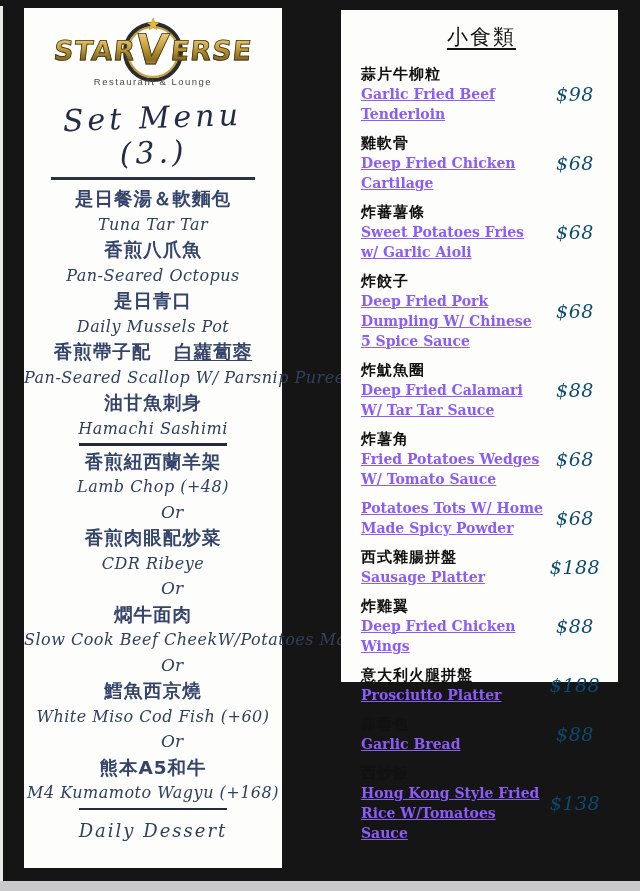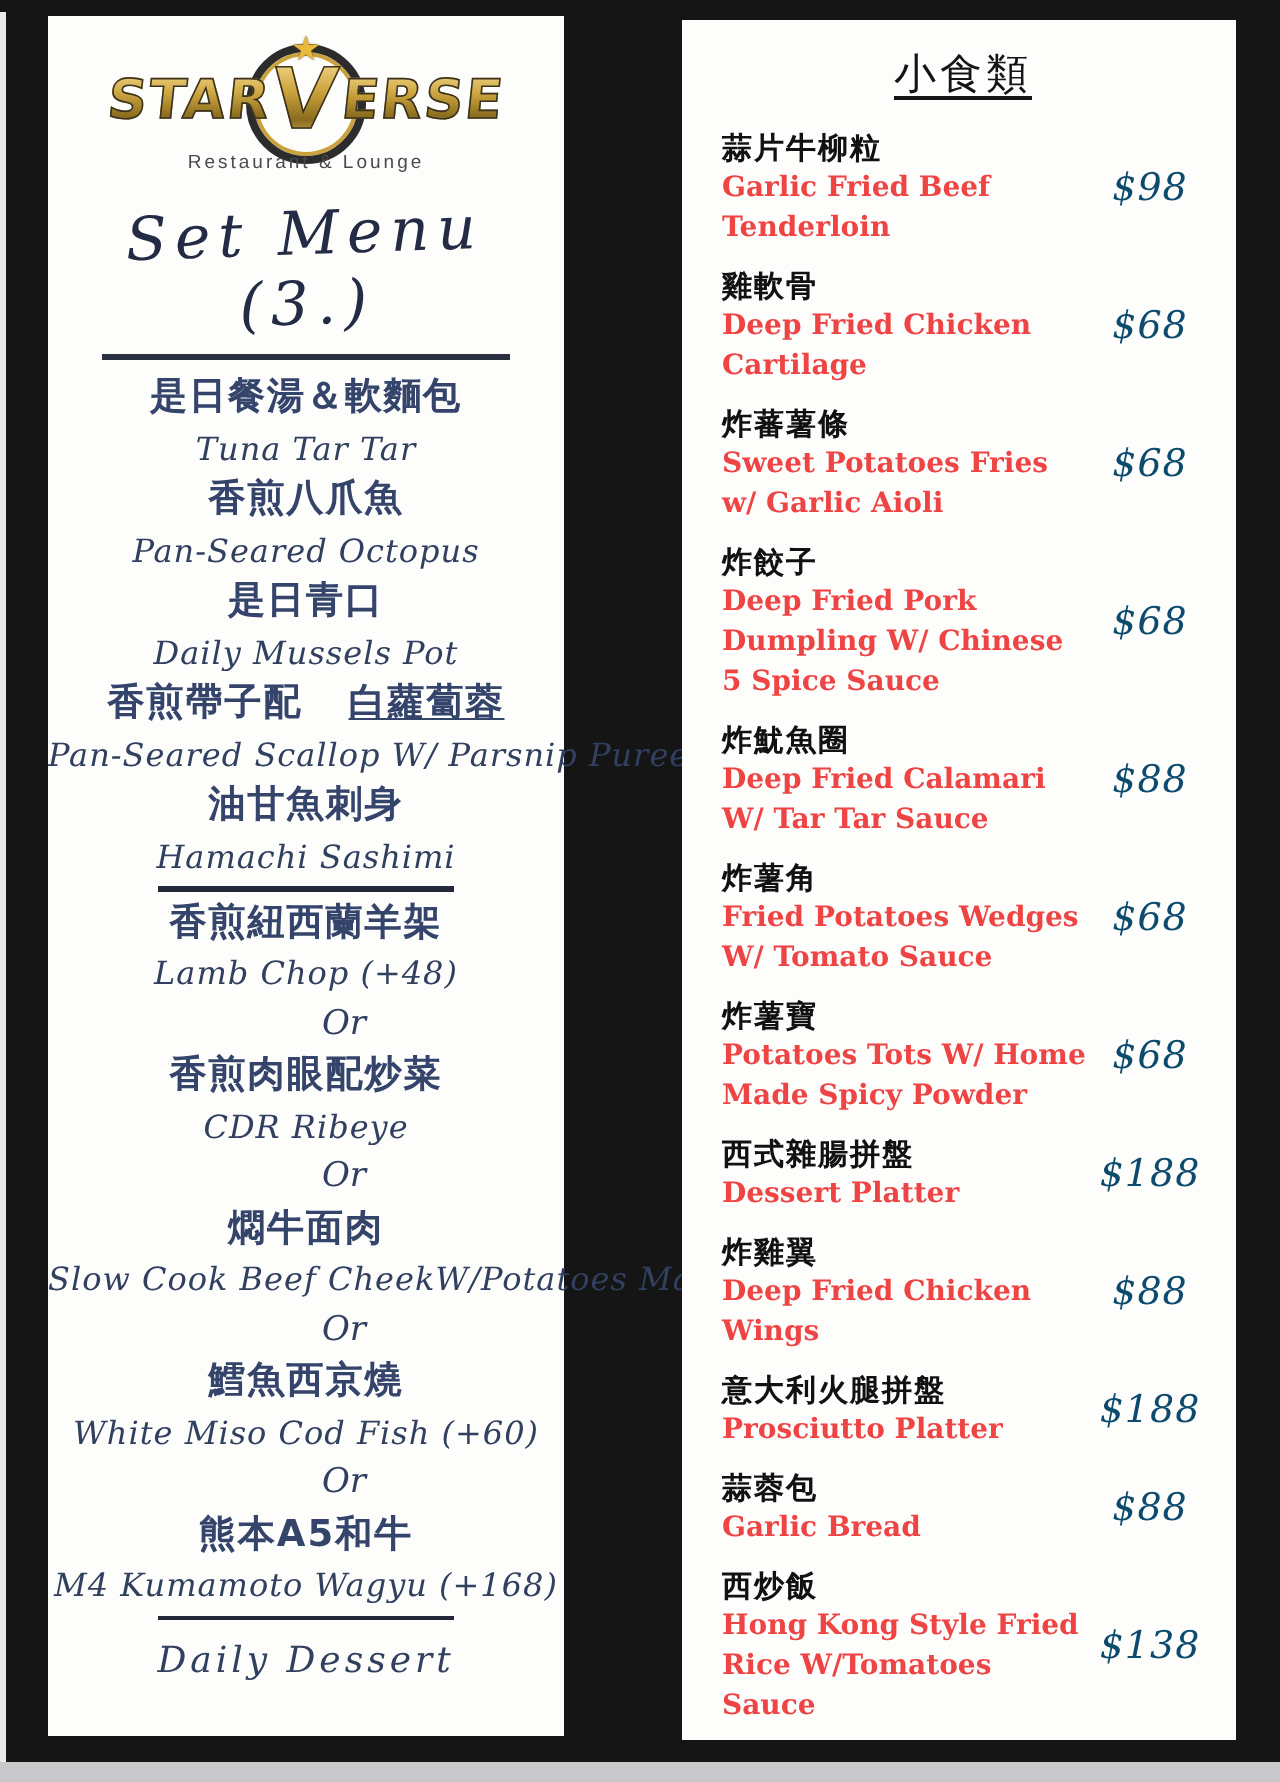--- a/index.html
+++ b/index.html
@@ -7,21 +7,21 @@
     width:640px;height:891px;position:relative;overflow:hidden;
     background:#151515;
     font-family:"Liberation Sans",sans-serif;
   }
   .edge-sliver{position:absolute;left:0;top:6px;width:3px;height:875px;background:#e9e9e6;}
   .bottom-strip{position:absolute;left:0;bottom:0;width:640px;height:10px;background:#c9c9cb;}
 
   
   .card{position:absolute;background:#fdfdfc;}
   .left-card{left:24px;top:8px;width:258px;height:860px;text-align:center;}
-  .right-card{left:341px;top:10px;width:277px;height:860px;}
+  .right-card{left:341px;top:10px;width:277px;height:672px;}
 
   
   .logo-wrap{position:relative;margin:10px auto 0;width:200px;height:64px;}
   .logo-star{position:absolute;left:50%;top:-4px;transform:translateX(-50%);
     font-size:17px;color:#e8b93c;text-shadow:0 0 1px #5a4a12;z-index:3;}
   .logo-row{position:absolute;left:0;right:0;top:12px;display:flex;align-items:center;justify-content:center;z-index:2;}
   .brand-seg{
     font-family:"DejaVu Sans",sans-serif;font-weight:700;font-size:27px;letter-spacing:1px;
     background:linear-gradient(180deg,#f3d98a 0%,#caA23c 40%,#8a6c1e 75%,#d8b25a 100%);
     -webkit-background-clip:text;background-clip:text;color:transparent;
@@ -70,21 +70,21 @@
   }
   .snack-list{display:flex;flex-direction:column;gap:9px;}
   .snack-row{display:flex;align-items:center;justify-content:space-between;}
   .snack-text{flex:1 1 auto;min-width:0;}
   .snack-zh{
     font-family:"DejaVu Sans",sans-serif;font-weight:700;font-size:15px;line-height:20px;
     letter-spacing:1px;color:#111;
   }
   .snack-en{
     font-family:"DejaVu Serif",serif;font-weight:700;font-size:14px;line-height:20px;
-    color:#ef4444;max-width:192px;
+    color:#8b5cf6;max-width:192px;text-decoration:underline;
   }
   .snack-price{
     flex:0 0 auto;width:54px;text-align:center;
     font-family:"DejaVu Serif",serif;font-style:italic;font-size:19px;color:#0c4a6e;
     letter-spacing:0.5px;padding-left:4px;
   }
 </style>
 </head>
 <body>
 
@@ -182,29 +182,28 @@
         </div>
         <div class="snack-row">
           <div class="snack-text">
             <div class="snack-zh">炸薯角</div>
             <div class="snack-en">Fried Potatoes Wedges W/ Tomato Sauce</div>
           </div>
           <div class="snack-price">$68</div>
         </div>
         <div class="snack-row">
           <div class="snack-text">
-            <div class="snack-zh">炸薯寶</div>
             <div class="snack-en">Potatoes Tots W/ Home Made Spicy Powder</div>
           </div>
           <div class="snack-price">$68</div>
         </div>
         <div class="snack-row">
           <div class="snack-text">
             <div class="snack-zh">西式雜腸拼盤</div>
-            <div class="snack-en">Dessert Platter</div>
+            <div class="snack-en">Sausage Platter</div>
           </div>
           <div class="snack-price">$188</div>
         </div>
         <div class="snack-row">
           <div class="snack-text">
             <div class="snack-zh">炸雞翼</div>
             <div class="snack-en">Deep Fried Chicken Wings</div>
           </div>
           <div class="snack-price">$88</div>
         </div>

